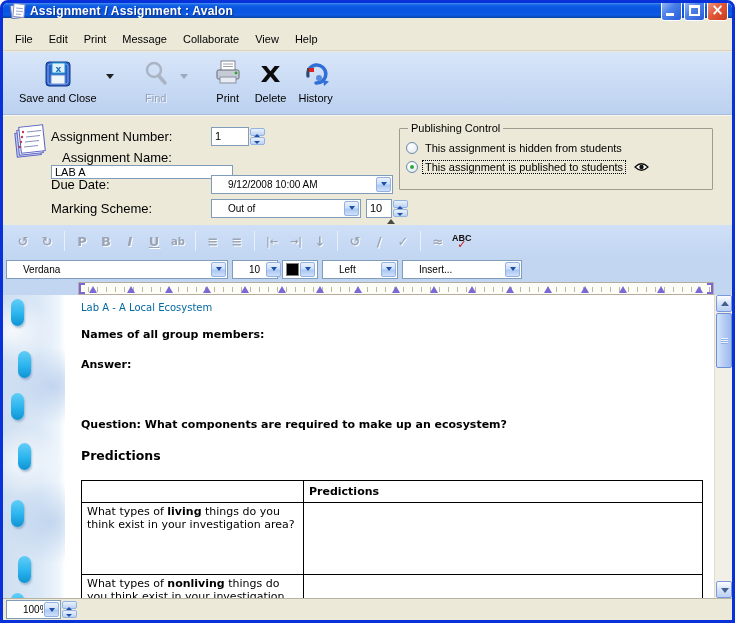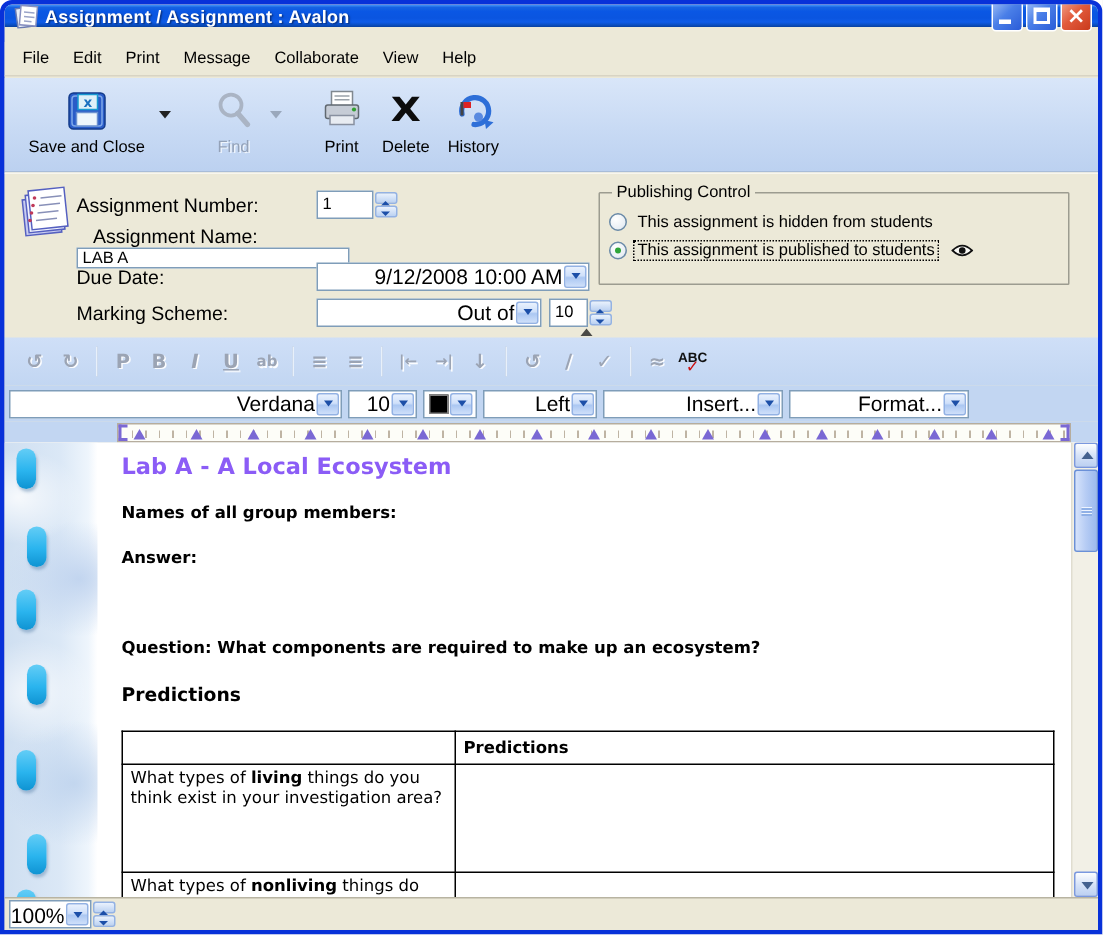--- a/index.html
+++ b/index.html
@@ -44,21 +44,21 @@
   .del-x { font-family:"DejaVu Sans",sans-serif; font-weight:900; font-size:26px; color:#0c0c0c; line-height:26px; transform:scaleY(.85); }
 
   
   .form-sec { position:absolute; top:112px; left:0; right:0; height:110px; background:#ece9d8; border-top:1px solid #f8f6ee; }
   .npad { position:absolute; left:9px; top:8px; }
   .frow { position:absolute; left:48px; display:flex; align-items:center; height:20px; }
   .flabel { font-size:13px; color:#000; width:160px; }
   .xfield { height:19px; background:#fff; border:1px solid #7f9db9; font-size:11px; display:flex; align-items:center; }
   .xinput { height:19px; border:1px solid #7f9db9; font-size:11px; padding:0 3px; font-family:"Liberation Sans",sans-serif; }
   .xcombo { height:19px; background:#fff; border:1px solid #7f9db9; display:flex; align-items:center; }
-  .xcombo .val { flex:1; font-size:14px; padding:0 0; white-space:nowrap; overflow:hidden;text-align:right; }
+  .xcombo .val { flex:1; font-size:10px; padding:0 16px; white-space:nowrap; overflow:hidden; }
   .arrow-btn { width:15px; height:15px; margin:1px; border:1px solid #93b2e4; border-radius:2px;
     background:linear-gradient(180deg,#e9f1fd 0%,#cfe0fa 45%,#abc7f2 55%,#cfe0fa 100%);
     display:flex; align-items:center; justify-content:center; flex:0 0 auto; }
   .arrow-btn i { border:3px solid transparent; border-top:4px solid #1c4fa8; margin-top:3px; }
   .xspin { width:15px; height:17px; margin:0 1px; display:flex; flex-direction:column; gap:1px; flex:0 0 auto; }
   .xspin b { flex:1; border:1px solid #93b2e4; border-radius:2px;
     background:linear-gradient(180deg,#eaf2fd,#bcd2f2); position:relative; }
   .xspin b.up::after { content:""; position:absolute; left:3px; top:2px; border:3px solid transparent; border-bottom:3px solid #1c4fa8; }
   .xspin b.dn::after { content:""; position:absolute; left:3px; top:3px; border:3px solid transparent; border-top:3px solid #1c4fa8; }
 
@@ -113,21 +113,21 @@
       radial-gradient(60px 45px at 15% 12%, rgba(255,255,255,.8), rgba(255,255,255,0) 70%),
       radial-gradient(70px 55px at 80% 30%, rgba(190,210,238,.9), rgba(190,210,238,0) 70%),
       radial-gradient(60px 50px at 30% 55%, rgba(255,255,255,.7), rgba(255,255,255,0) 70%),
       radial-gradient(70px 60px at 75% 75%, rgba(186,208,236,.8), rgba(186,208,236,0) 70%),
       linear-gradient(90deg,#cfdff1 0%,#dbe8f6 60%,#eef5fc 90%,#ffffff 100%); }
   .capsule { position:absolute; width:13px; height:27px; border-radius:7px;
     background:linear-gradient(180deg,#63cdf6 0%,#2ab4ee 55%,#0f93d2 100%);
     box-shadow:1px 2px 2px rgba(90,130,170,.45); }
   .doc-content { position:absolute; left:62px; right:18px; top:0; bottom:0; padding:7px 0 0 16px;
     font-family:"DejaVu Sans",sans-serif; color:#000; overflow:hidden; }
-  .doc-title { color:#8b5cf6; font-weight:bold; font-size:15px; margin-bottom:15px; }
+  .doc-title { color:#0369a1; font-weight:normal; font-size:10px; margin-bottom:15px; }
   .doc-line { font-weight:bold; font-size:11px; margin-bottom:17px; }
   .doc-line.answer { margin-bottom:47px; }
   .pred-head { font-weight:bold; font-size:12.5px; margin-bottom:17px; }
   table.doc-table { border-collapse:collapse; width:622px; table-layout:fixed; }
   .doc-table td,.doc-table th { border:1px solid #000; font-size:11px; text-align:left; vertical-align:top; padding:2px 5px; }
   .doc-table .c1 { width:222px; }
   .doc-table tr.hdr td { height:22px; font-weight:bold; vertical-align:middle; }
   .doc-table tr.r1 td { height:72px; }
   .doc-table tr.r2 td { height:70px; }
   .doc-table b { font-weight:bold; }
@@ -377,26 +377,20 @@
       <span class="arrow-btn">
           <i></i>
         </span>
     </span>
     <span class="xcombo" style="width:120px;">
       <span class="val">Insert...</span>
       <span class="arrow-btn">
           <i></i>
         </span>
     </span>
-    <span class="xcombo" style="width:120px;">
-      <span class="val">Format...</span>
-      <span class="arrow-btn">
-          <i></i>
-        </span>
-    </span>
   </div>
 
   <div class="ruler-row">
     <div class="ruler">
       <span class="rbr l"></span>
       <i class="tsm"></i>
         <i class="tsm"></i>
         <i class="tsm"></i>
         <i class="tsm"></i>
         <i class="tsm"></i>

